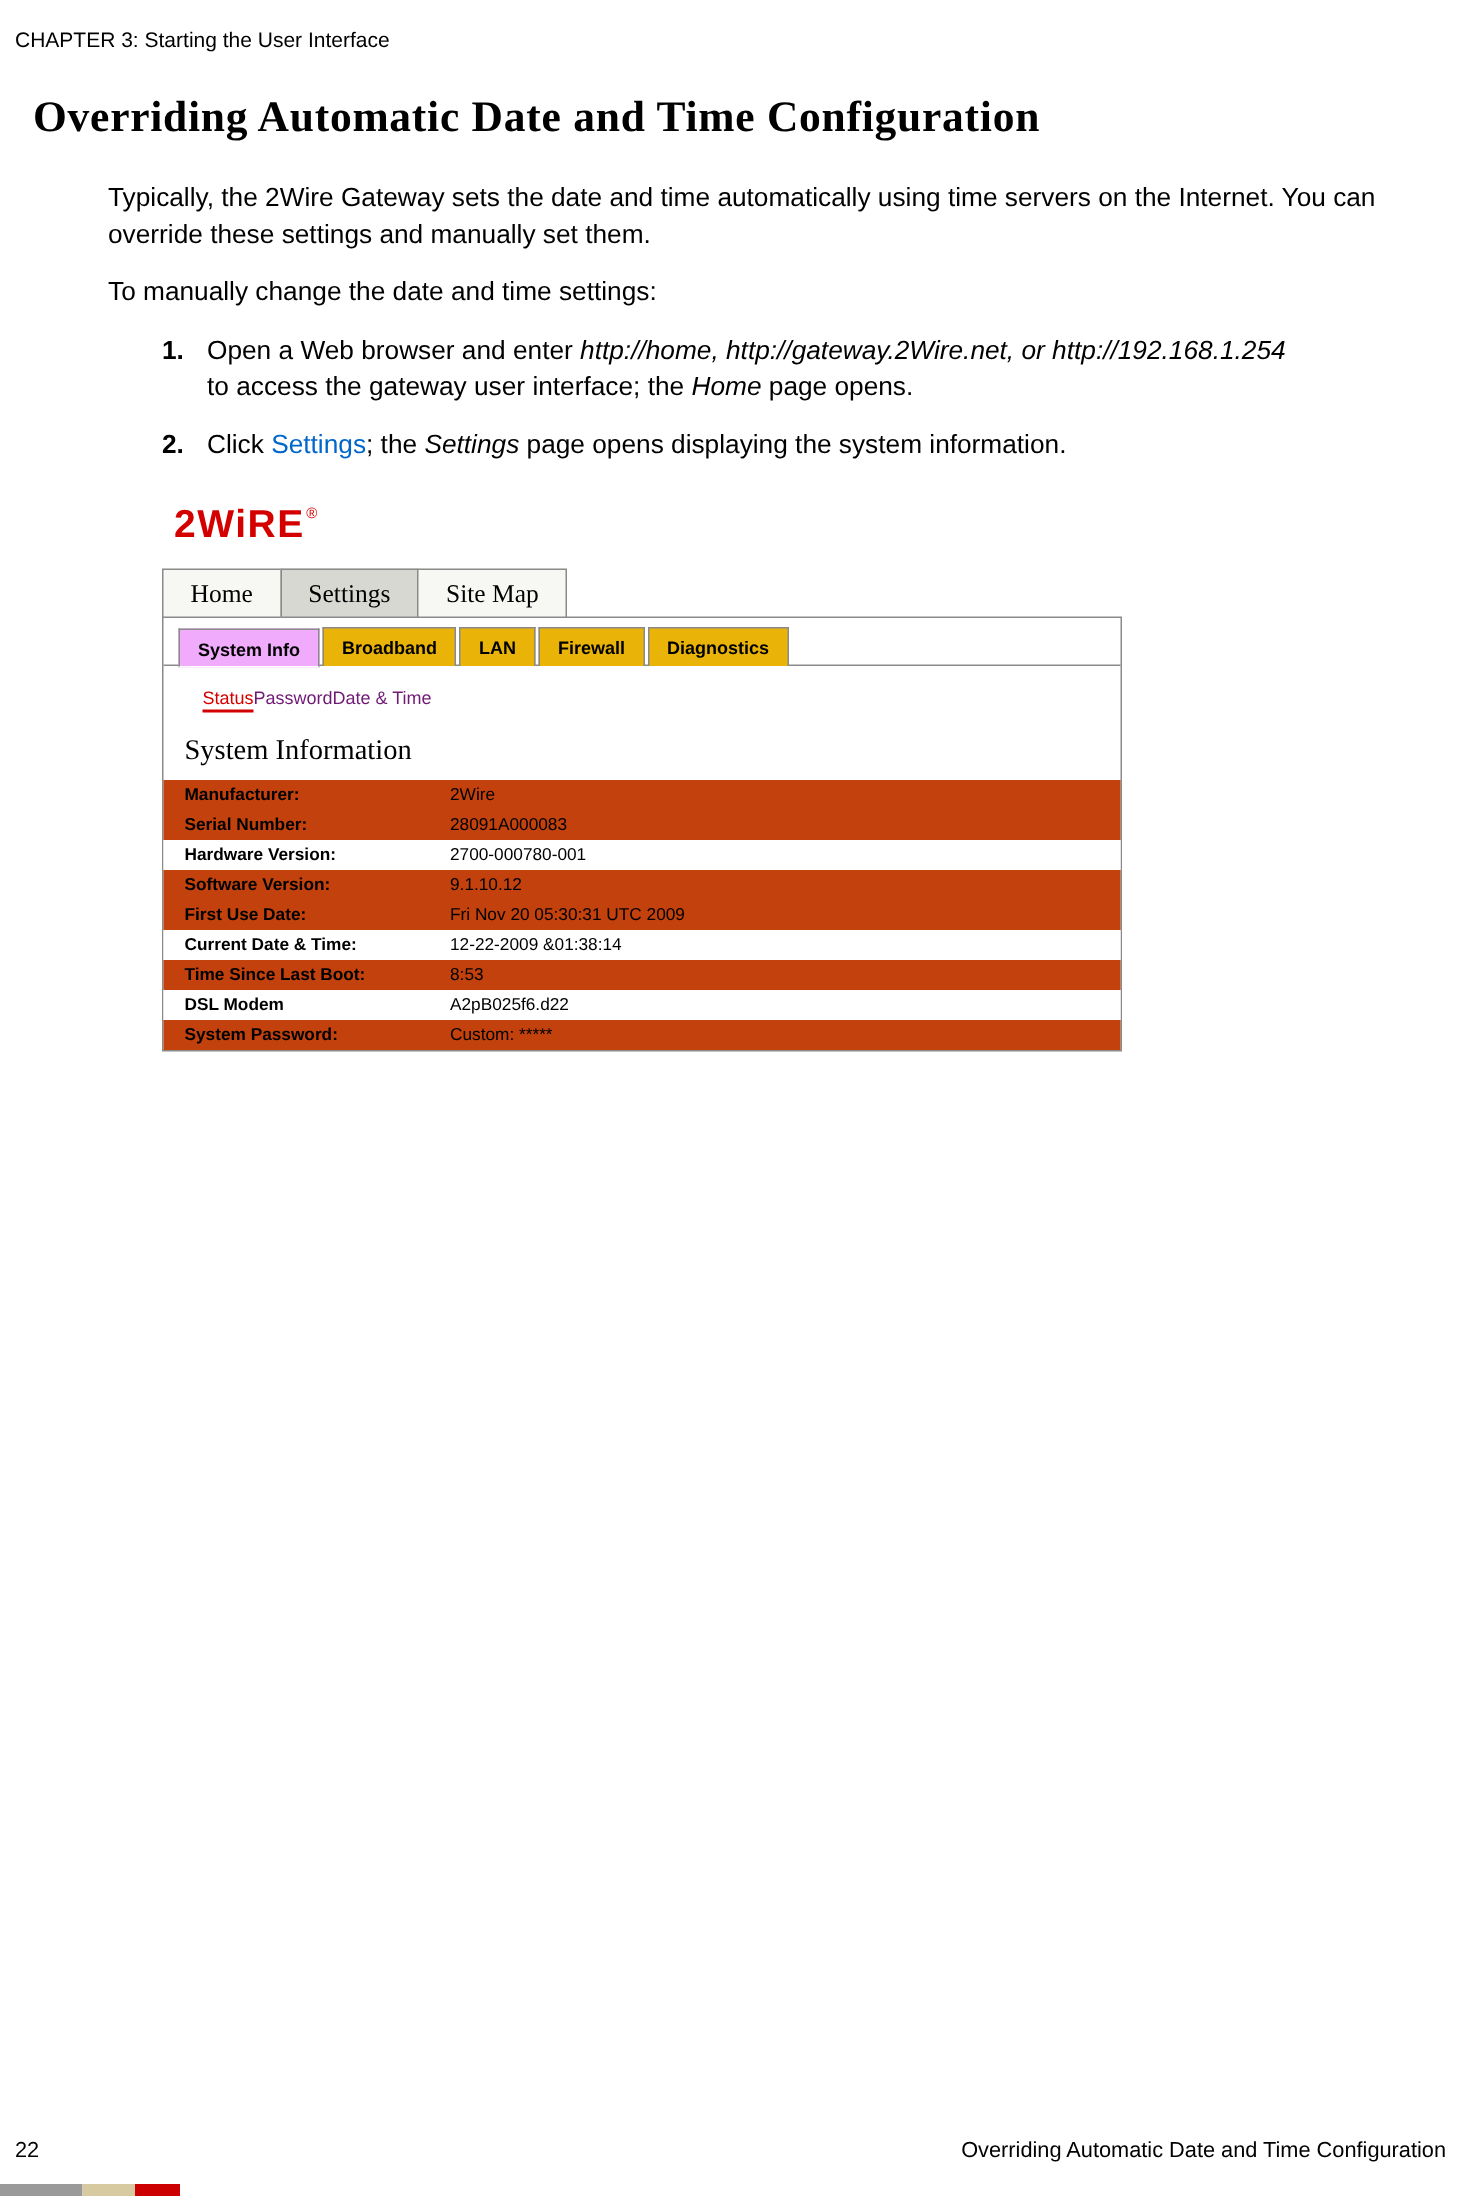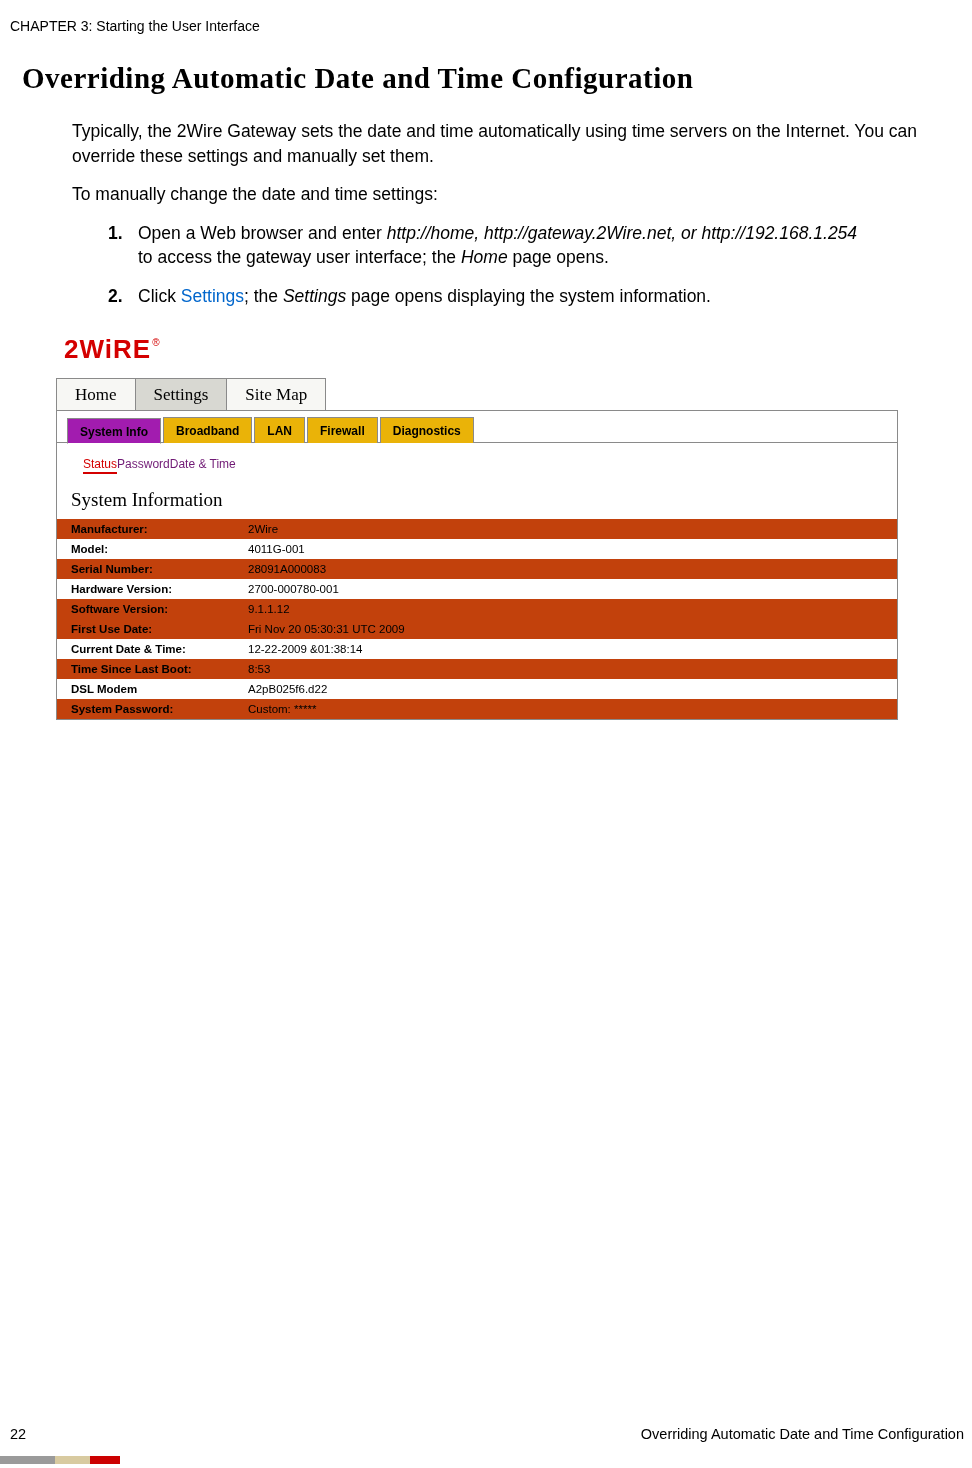--- a/index.html
+++ b/index.html
@@ -14,21 +14,21 @@
   .body-indent p { font-size: 17.5px; line-height: 1.4; margin-bottom: 14px; }
 
   .ordered-list { margin-left: 108px; margin-right: 110px; }
   .list-item { display: flex; margin-bottom: 14px; font-size: 17.5px; line-height: 1.4; }
   .list-num { width: 30px; font-weight: bold; flex-shrink: 0; }
   .list-body { flex: 1; }
   .italic { font-style: italic; text-align: right; }
   .link { color: #0066cc; }
 
   
-  .ui-shot { margin: 28px 0 0 56px; width: 842px; background: #fff; position: relative; }
+  .ui-shot { margin: 28px 0 0 108px; width: 640px; background: #fff; position: relative; }
 
   
   .logo { display: inline-flex; align-items: flex-start; gap: 1px; margin-left: 8px; }
   .logo-text { font-family: Arial, Helvetica, sans-serif; font-weight: 900; font-size: 26px; color: #d40000; letter-spacing: 1px; line-height: 1; }
   .logo-r { font-size: 10px; color: #d40000; margin-top: 1px; }
 
   
   .topnav { margin-top: 16px; display: flex; }
   .topnav-tab {
     border: 1px solid #8a8a8a; padding: 6px 18px 5px 18px;
@@ -40,21 +40,21 @@
   
   .mainpanel { border: 1px solid #8a8a8a; border-top: 1px solid #8a8a8a; margin-top: -1px; }
 
   
   .subhdr { padding-top: 6px; }
   .subtabs { display: flex; padding-left: 10px; }
   .subtab {
     border: 1px solid #8a8a8a; border-bottom: none; padding: 6px 12px 4px 12px;
     font-size: 12px; font-weight: bold; background: #eab308; margin-right: 2px;
   }
-  .subtab.active { background: #a21caf; border-bottom: 1px solid #fff; position: relative; top: 1px; }
+  .subtab.active { background: #f0abfc; border-bottom: 1px solid #fff; position: relative; top: 1px; }
   .subrule { border-top: 1px solid #8a8a8a; margin-top: -1px; }
 
   
   .sublinks { display: flex; padding: 14px 0 14px 26px; font-size: 12px; }
   .sublink { color: #701a75; }
   .sublink.active { color: #d40000; position: relative; }
   .sublink.active::after {
     content: ""; position: absolute; left: 0; right: 0; bottom: -3px;
     height: 2px; background: #d40000;
   }
@@ -133,35 +133,31 @@
     </div>
 
     <div class="section-title">System Information</div>
 
     <table class="info-table">
       <tbody>
         <tr class="odd">
             <td class="k">Manufacturer:</td>
             <td>2Wire</td>
           </tr>
-        <tr class="even">
-            <td class="k">Model:</td>
-            <td>4011G-001</td>
-          </tr>
         <tr class="odd">
             <td class="k">Serial Number:</td>
             <td>28091A000083</td>
           </tr>
         <tr class="even">
             <td class="k">Hardware Version:</td>
             <td>2700-000780-001</td>
           </tr>
         <tr class="odd">
             <td class="k">Software Version:</td>
-            <td>9.1.1.12</td>
+            <td>9.1.10.12</td>
           </tr>
         <tr class="odd">
             <td class="k">First Use Date:</td>
             <td>Fri Nov 20 05:30:31 UTC 2009</td>
           </tr>
         <tr class="even">
             <td class="k">Current Date &amp; Time:</td>
             <td>12-22-2009 &amp;01:38:14</td>
           </tr>
         <tr class="odd">

